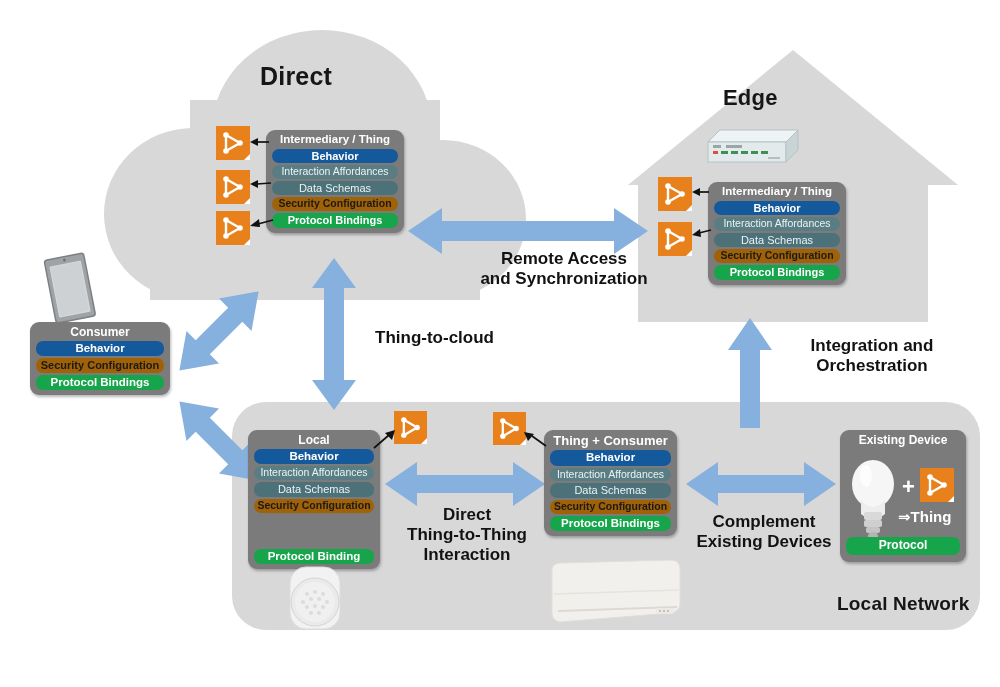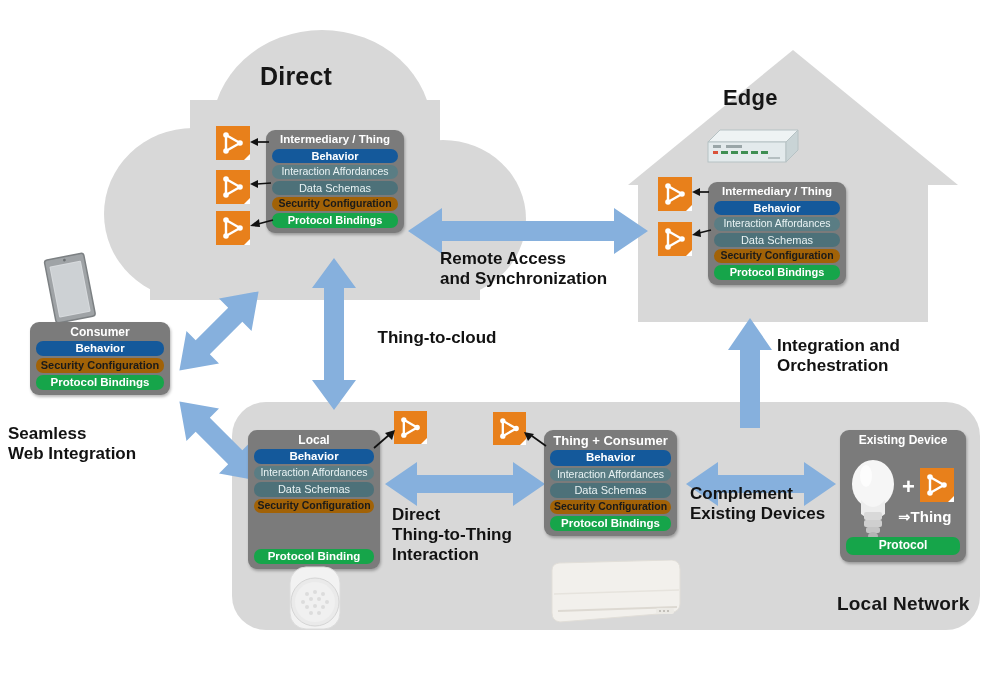--- a/index.html
+++ b/index.html
@@ -96,20 +96,21 @@
 
   
   .callout{position:absolute;}
   .callout svg{display:block;overflow:visible;}
 
   
   .lbl{
     position:absolute;
     color:#121212;
     font-weight:bold;
+    text-align:center;
     line-height:1.18;
     white-space:pre-line;
   }
 
   
   .dev{position:absolute;}
   .dev svg{display:block;}
 
   .plus-sign{
     position:absolute;color:#ffffff;font-weight:bold;
@@ -308,22 +309,20 @@
     </svg>
   </div>
 
   <div class="td-card" style="left:30px;top:322px;width:140px;">
     <div class="td-title" style="font-size:12px;">Consumer</div>
     <div class="td-row r-behavior" style="font-size:11.5px;">Behavior</div>
     <div class="td-row r-security" style="font-size:11px;">Security Configuration</div>
     <div class="td-row r-protocol" style="font-size:11.5px;">Protocol Bindings</div>
   </div>
 
-  <div class="lbl" style="left:8px;top:424px;width:184px;font-size:17px;">Seamless
-Web Integration</div>
 
   <div class="td-card" style="left:248px;top:430px;width:132px;">
     <div class="td-title" style="font-size:12px;">Local</div>
     <div class="td-row r-behavior" style="font-size:11.5px;">Behavior</div>
     <div class="td-row r-affordances" style="font-size:10.5px;">Interaction Affordances</div>
     <div class="td-row r-schemas" style="font-size:11px;">Data Schemas</div>
     <div class="td-row r-security" style="font-size:10.5px;">Security Configuration</div>
     <div class="td-row r-protocol" style="font-size:11.5px;margin-top:36px;">Protocol Binding</div>
   </div>
 
@@ -399,21 +398,21 @@
       <path d="M10,51 L129,47" stroke="#ddd9d2" stroke-width="2" fill="none"></path>
       <rect x="108" y="48" width="18" height="6" rx="2" fill="#eceae5"></rect>
       <g fill="#b9b6b0">
           <circle cx="112" cy="51" r="1.1"></circle>
           <circle cx="116" cy="51" r="1.1"></circle>
           <circle cx="120" cy="51" r="1.1"></circle>
         </g>
     </svg>
   </div>
 
-  <div class="lbl" style="left:690px;top:484px;width:148px;font-size:17px;">Complement
+  <div class="lbl" style="left:690px;top:512px;width:148px;font-size:17px;">Complement
 Existing Devices</div>
 
   <div class="td-card" style="left:840px;top:430px;width:126px;height:132px;padding-bottom:8px;">
     <div class="td-title" style="font-size:12px;">Existing Device</div>
     <div class="dev" style="left:8px;top:22px;">
       <svg width="50" height="90" viewBox="0 0 50 90">
         <ellipse cx="25" cy="32" rx="21" ry="24" fill="#f6f6f6"></ellipse>
         <path d="M13,48 q12,14 24,0 L37,62 q-12,10 -24,0 Z" fill="#ededed"></path>
         <rect x="16" y="60" width="18" height="8" rx="2" fill="#d9d9d9"></rect>
         <rect x="16" y="68" width="18" height="7" rx="2" fill="#cfcfcf"></rect>
@@ -431,19 +430,19 @@
         <circle cx="18" cy="11" r="2.8" fill="#ffffff"></circle>
       </svg>
     </div>
     <div class="arrow-thing" style="left:58px;top:78px;font-size:15px;">⇒Thing</div>
     <div class="td-row r-protocol" style="position:absolute;left:6px;right:6px;bottom:7px;font-size:12px;padding:1px 0;">Protocol</div>
   </div>
 
   <div class="lbl" style="left:440px;top:249px;width:248px;font-size:17px;">Remote Access
 and Synchronization</div>
 
-  <div class="lbl" style="left:366px;top:328px;width:142px;font-size:17px;text-align:center;">Thing-to-cloud</div>
+  <div class="lbl" style="left:352px;top:328px;width:142px;font-size:17px;text-align:right;">Thing-to-cloud</div>
 
 
   <div class="lbl" style="left:777px;top:336px;width:190px;font-size:17px;">Integration and
 Orchestration</div>
 
 </div>
 
 </body></html>

